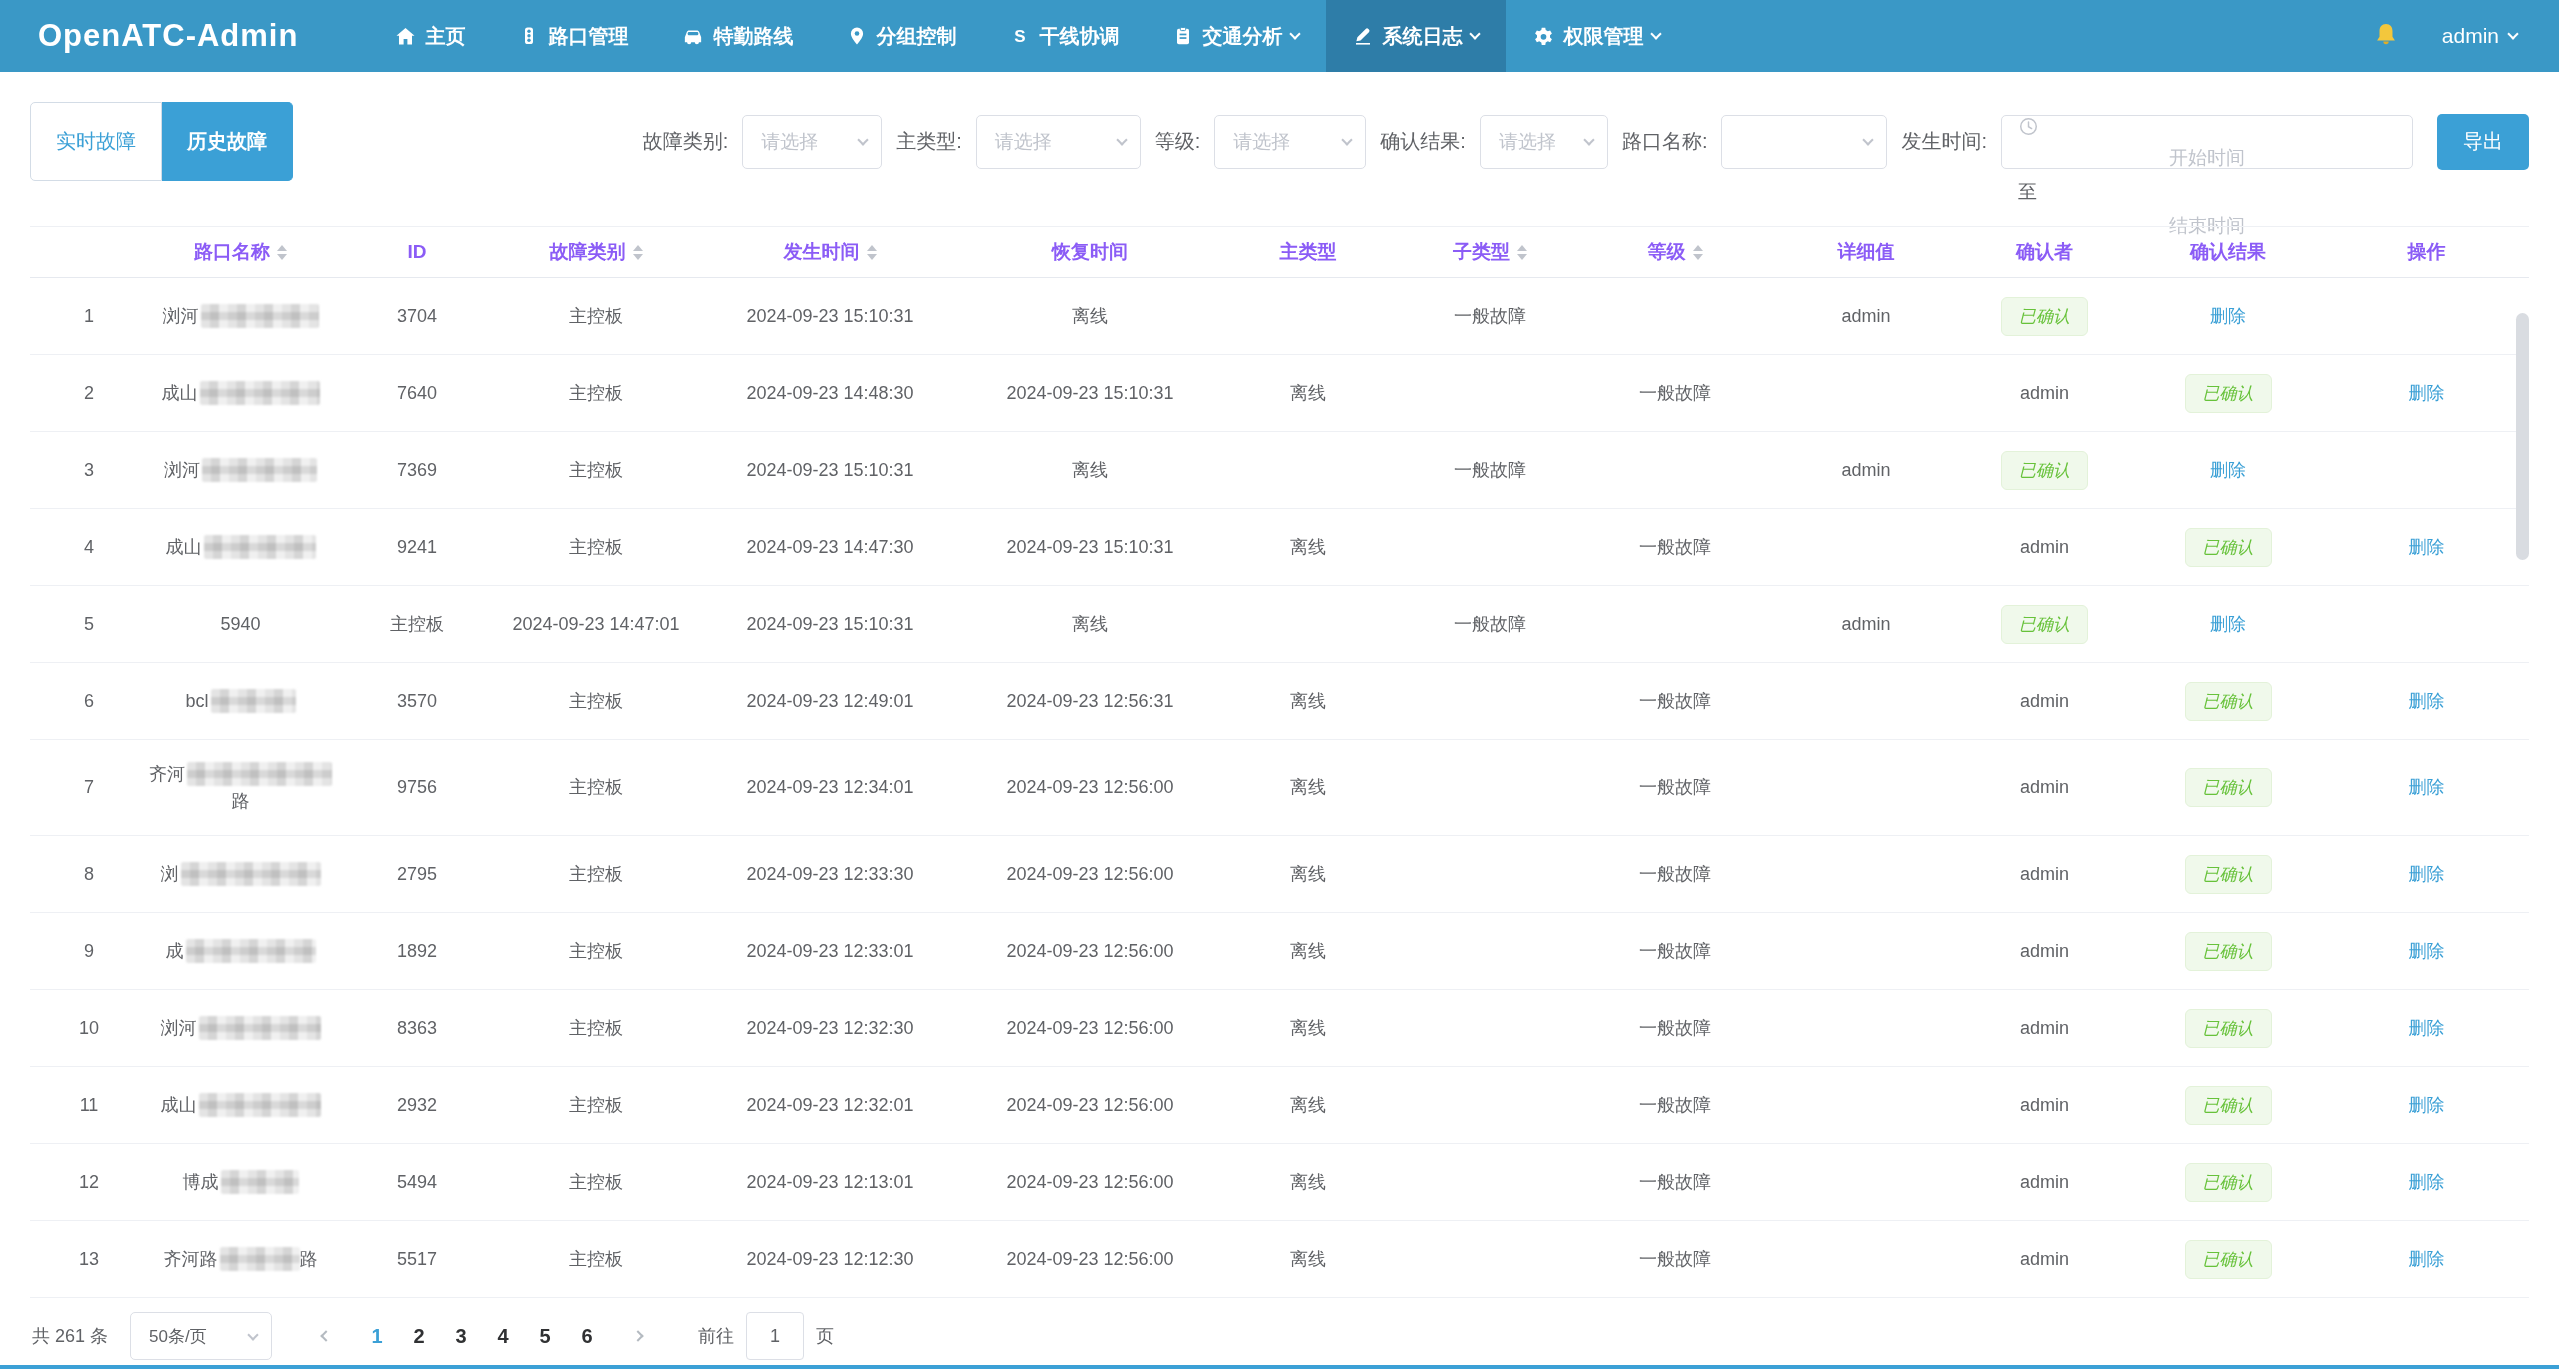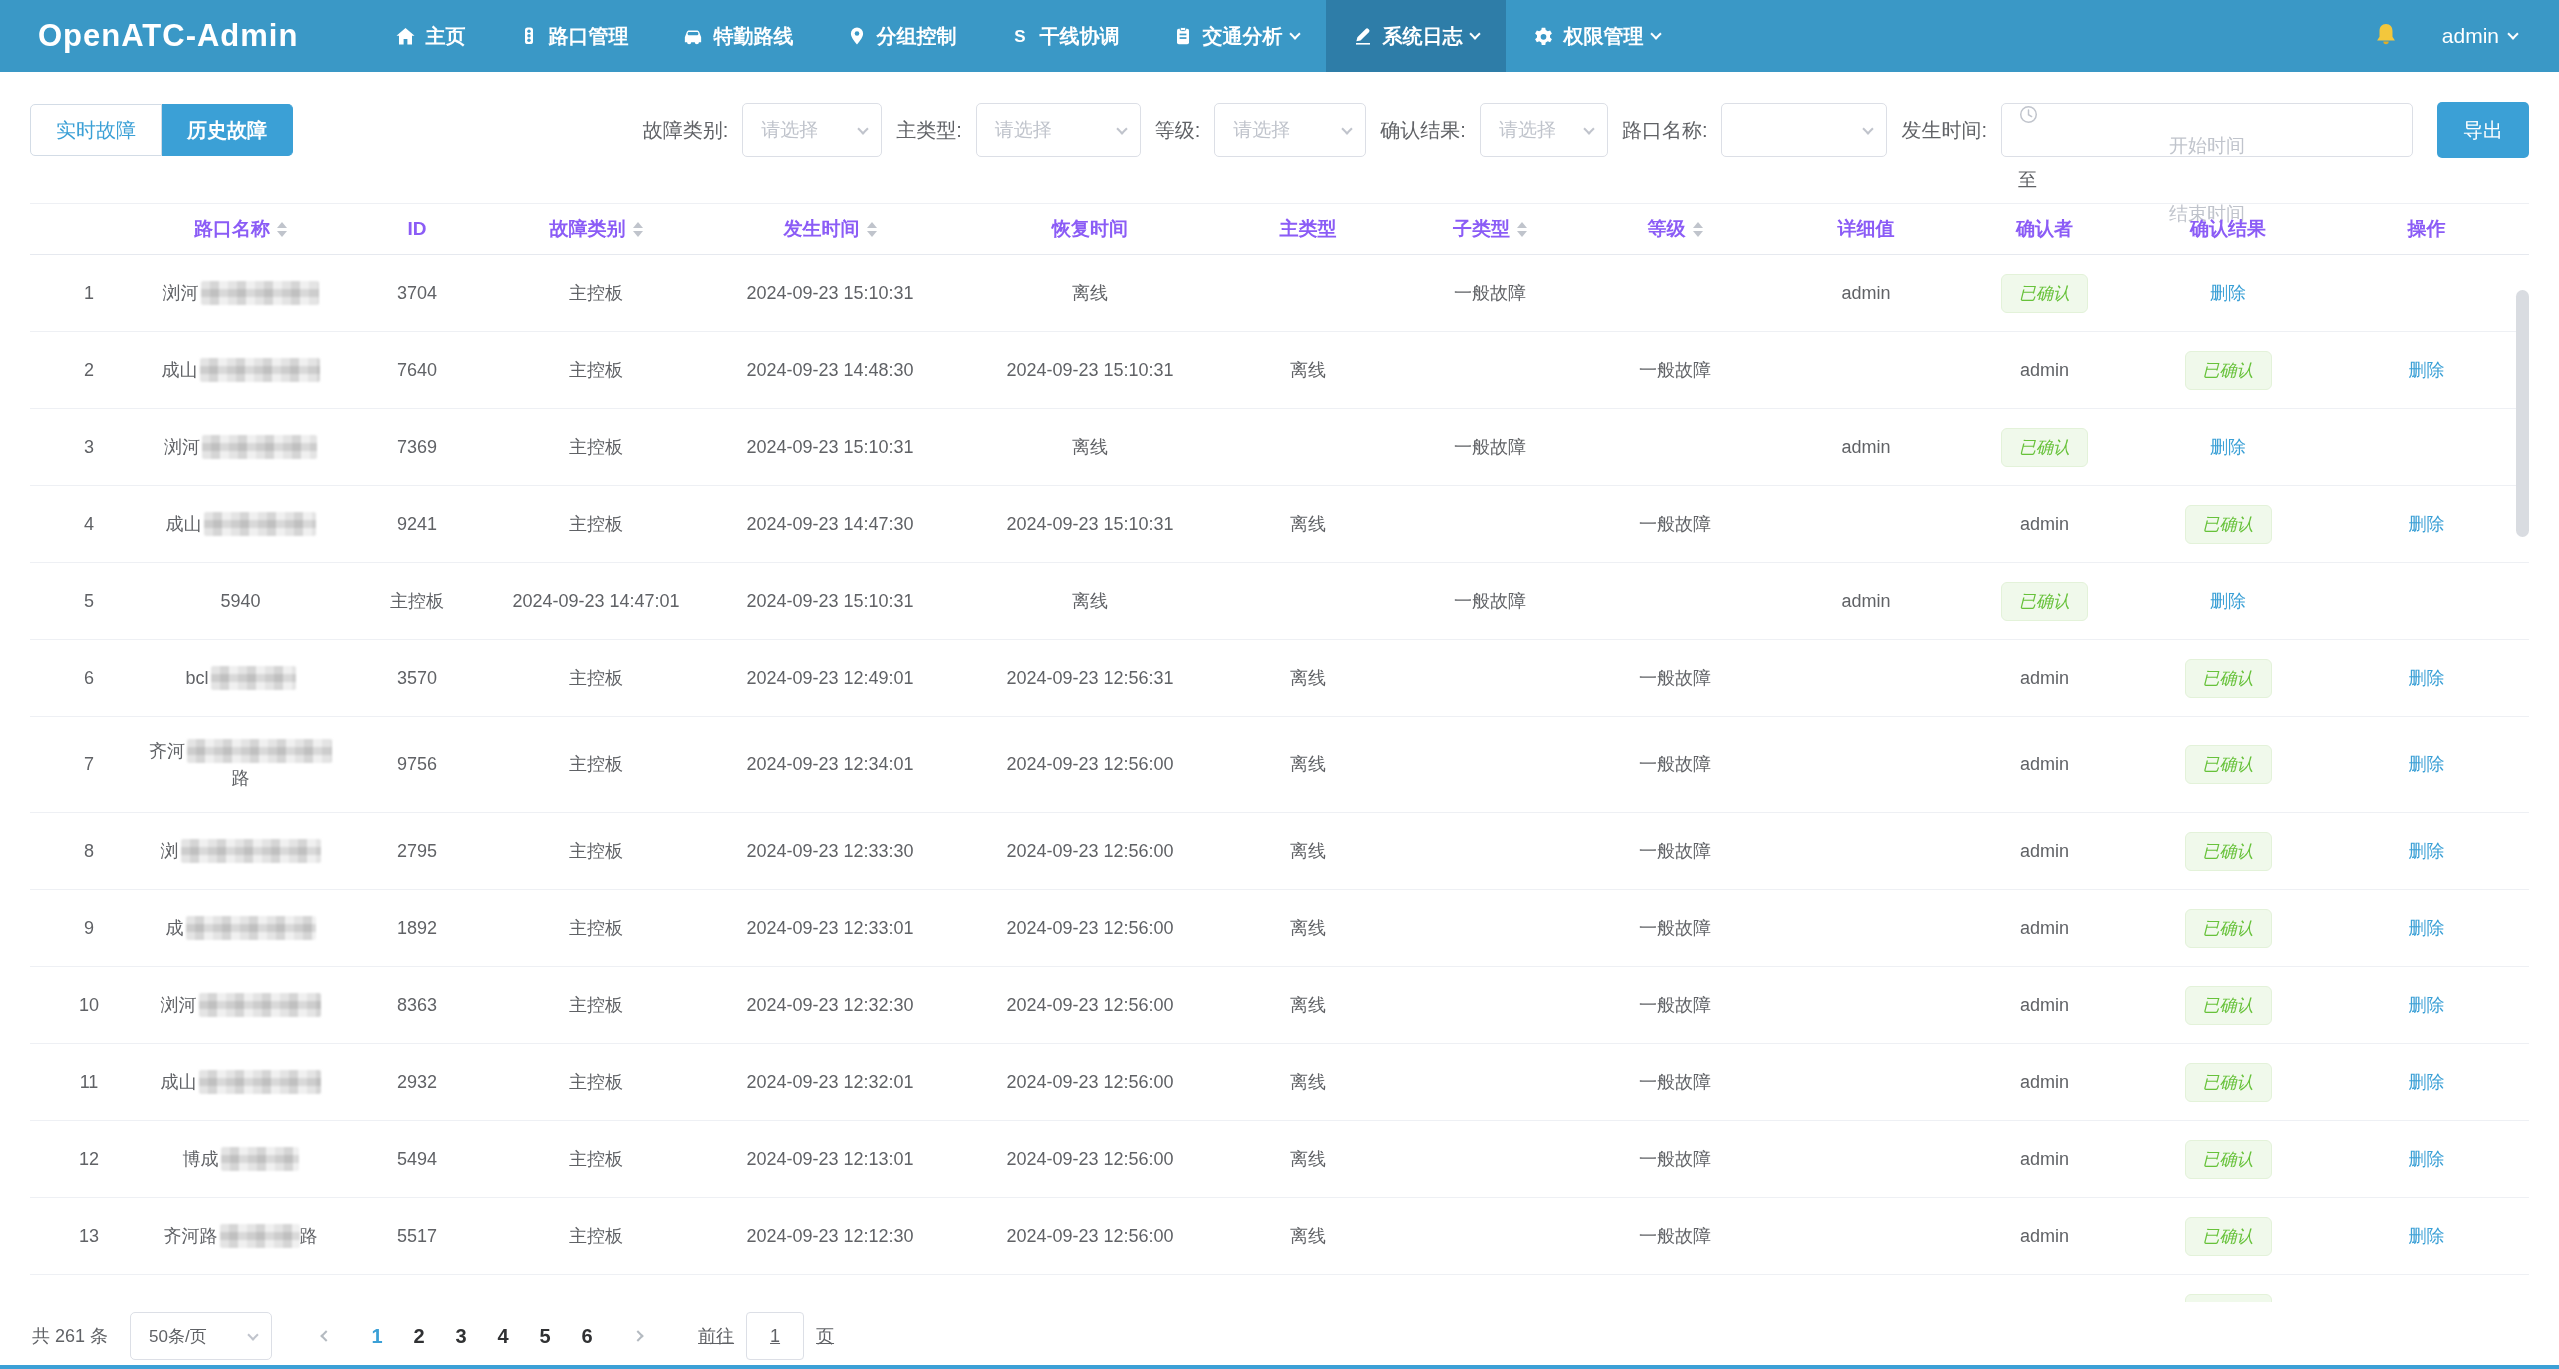--- a/index.html
+++ b/index.html
@@ -17,21 +17,21 @@
   .nav-ic { display:flex; align-items:center; }
   .chev { width:8px; height:8px; border-right:2px solid currentColor; border-bottom:2px solid currentColor;
     display:inline-block; transform:rotate(45deg); margin-top:-5px; }
   .nav-right { margin-left:auto; display:flex; align-items:center; gap:42px; padding-right:42px; }
   .bell { cursor:pointer; display:flex; align-items:center; }
   .user { display:flex; align-items:center; gap:10px; font-size:21px; cursor:pointer; }
 
   
   .toolbar { margin:30px 30px 0 30px; display:flex; align-items:center; }
   .tab-group { display:flex; }
-  .tab { height:52px; padding:8px 25px; display:flex; align-items:center; font-size:20px;
+  .tab { height:79px; padding:8px 25px; display:flex; align-items:center; font-size:20px;
     border:1px solid #d3dce6; background:#fff; color:#3ba0d6; cursor:pointer; }
   .tab:first-child { border-radius:5px 0 0 5px; }
   .tab:last-child { border-radius:0 5px 5px 0; border-left:none; }
   .tab.active { background:#3ba0d6; border-color:#3ba0d6; color:#fff; font-weight:600; }
   .filters { margin-left:auto; display:flex; align-items:center; gap:14px; }
   .f-label { font-size:20px; color:#606266; white-space:nowrap; }
   .sel { height:54px; border:1px solid #dcdfe6; border-radius:5px; background:#fff; display:flex;
     align-items:center; justify-content:space-between; padding:0 14px 0 18px; cursor:pointer; }
   .sel .ph { color:#c0c4cc; font-size:19px; }
   .sel .chev, .dtp .chev { color:#c0c4cc; margin-top:-3px; }
@@ -79,21 +79,21 @@
   .size-sel { width:142px; height:48px; margin-right:24px; }
   .size-sel .ph { color:#606266; font-size:17px; }
   .pg-arrow { width:40px; height:44px; display:flex; align-items:center; justify-content:center;
     color:#b4bac1; cursor:pointer; }
   .pg-arrow .chev { margin:0; }
   .chev.left { transform:rotate(135deg); }
   .chev.right { transform:rotate(-45deg); }
   .pg-num { min-width:42px; height:44px; display:flex; align-items:center; justify-content:center;
     font-size:20px; font-weight:700; color:#303133; cursor:pointer; }
   .pg-num.active { color:#3ba0d6; }
-  .goto { display:flex; align-items:center; gap:12px; margin-left:30px;text-decoration:underline; }
+  .goto { display:flex; align-items:center; gap:12px; margin-left:30px; }
   .goto input { width:58px; height:48px; border:1px solid #dcdfe6; border-radius:4px; text-align:center;
     font-size:18px; color:#606266; font-family:inherit; }
   .bottom-line { position:absolute; left:0; right:0; bottom:0; height:4px; background:#3ba0d6; }
 </style>
 </head>
 <body>
 
 <header class="topnav">
   <div class="brand">OpenATC-Admin</div>
   <nav class="nav-menu">

